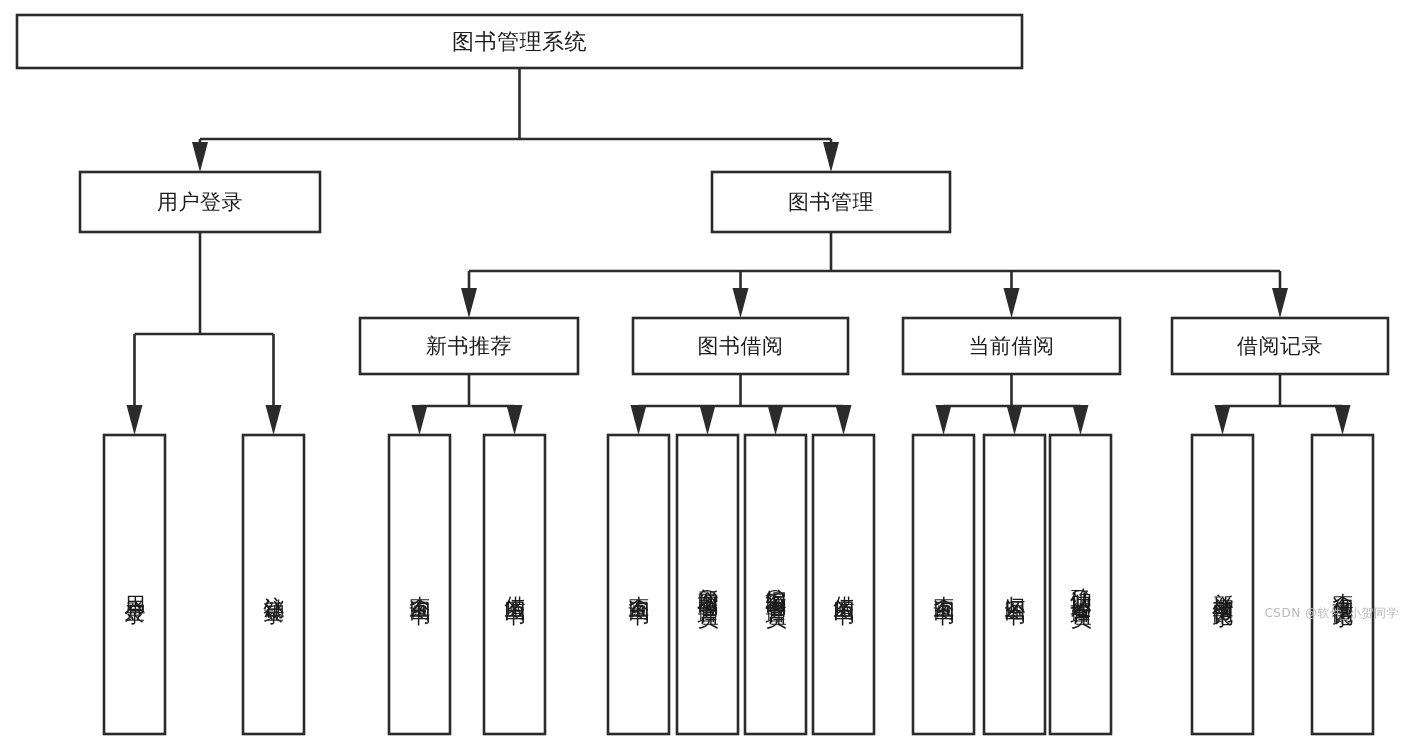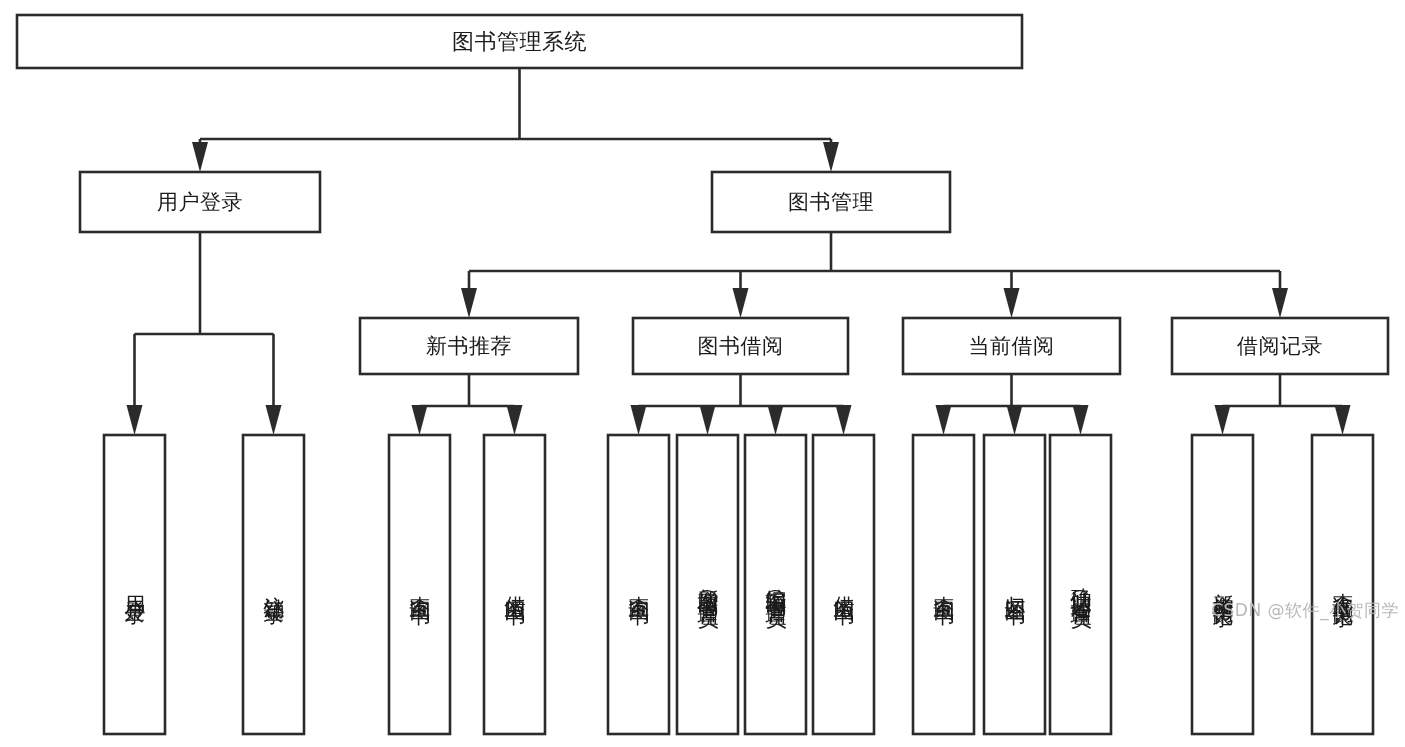--- a/index.html
+++ b/index.html
@@ -49,21 +49,21 @@
     line-height:1.0;
     color:#1b1b1b;
     letter-spacing:3px;
     white-space:nowrap;
     font-family:"DejaVu Sans","Liberation Sans",sans-serif;
   }
   .watermark{
     position:absolute;
     right:6px;
     bottom:5px;
-    font-size:17px;
+    font-size:12px;
     color:#b9b9b9;
     font-family:"DejaVu Sans","Liberation Sans",sans-serif;
     white-space:nowrap;
     letter-spacing:0.5px;
   }
 </style>
 </head>
 <body>
 
 <div id="stage">

